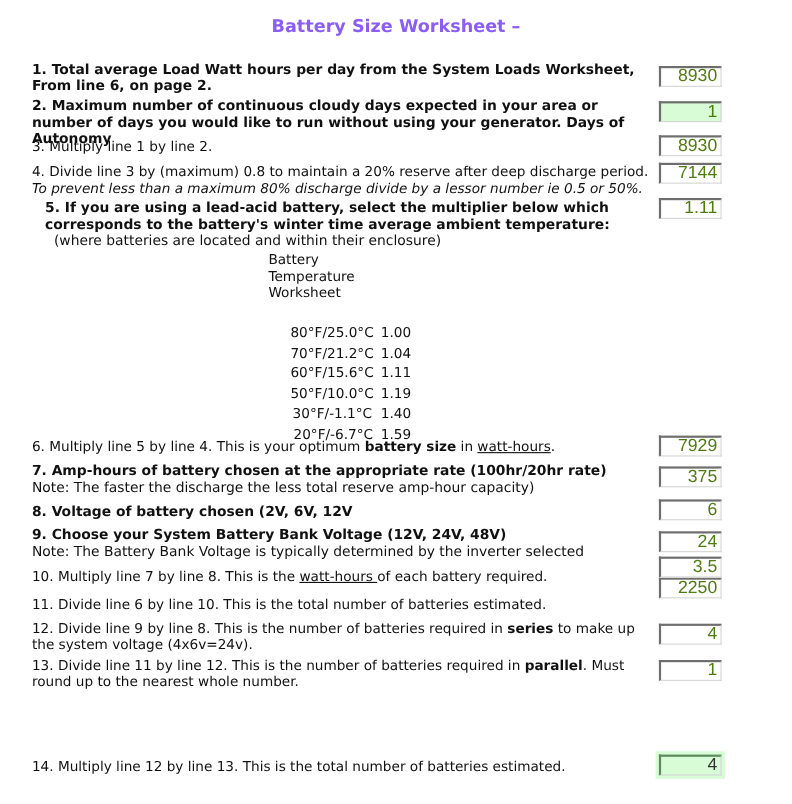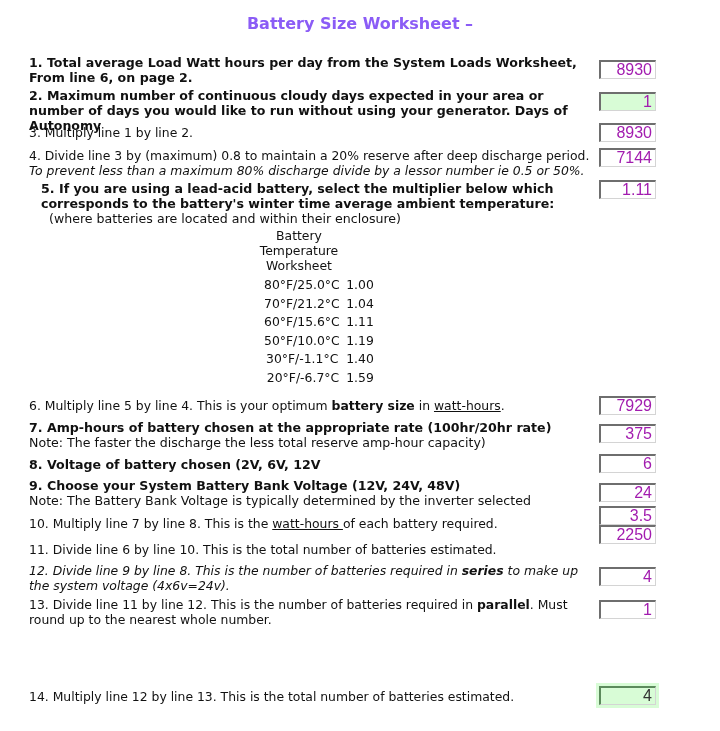--- a/index.html
+++ b/index.html
@@ -10,26 +10,26 @@
   .row { position: absolute; left: 29px; width: 565px; font-size: 12.4px; line-height: 15px; }
   .row.bold { font-weight: bold; font-size: 12.6px; }
   .row .note { font-weight: normal; }
   .row .ital { font-style: italic; }
   .row .sub { font-weight: normal; padding-left: 8px; display: block; }
   .u { text-decoration: underline; }
   .box { position: absolute; left: 599px; width: 57px; height: 19px; box-sizing: border-box;
          border-top: 2px solid #6e6e6e; border-left: 2px solid #6e6e6e;
          border-right: 1px solid #d4d4d4; border-bottom: 1px solid #d4d4d4;
          background: #ffffff; font-family: "Liberation Sans", sans-serif;
-         font-size: 16px; text-align: right; padding-right: 3px; line-height: 17px; color: #a21caf; }
+         font-size: 16px; text-align: right; padding-right: 3px; line-height: 17px; color: #4d7c0f; }
   .box.green { background: #d8fcd6; }
   .box.green2 { background: #d8fcd6; border-top-color: #5c8a5c; border-left-color: #5c8a5c;
                 box-shadow: 0 0 0 3px #d8fcd6; color: #333; }
   .temp-table { position: absolute; left: 244px; top: 228px; font-size: 12.4px; line-height: 18.5px; }
-  .temp-head { text-align: center; width: 110px; line-height: 15px; margin-bottom: 3px; }
+  .temp-head { text-align: left; width: 110px; line-height: 15px; margin-bottom: 20px; }
   .temp-row { display: flex; margin-left: 20px; }
   .temp-row .t { width: 118px; text-align: center; display: inline-block; }
   .temp-row .m { width: 40px; text-align: center; display: inline-block; }
 </style>
 </head>
 <body>
 
 <div class="title">Battery Size Worksheet –</div>
 
 <div class="row bold" style="top:55px;">
@@ -126,21 +126,21 @@
   <span>Multiply line 7 by line 8. This is the </span><span class="u">watt-hours </span><span>of each battery required.</span>
 </div>
 <input class="box" style="top: 513px; margin-top: 12px;" value="2250">
 
 <div class="row" style="top:542px;">
   <span>11.</span>
   <span>Divide line 6 by line 10. This is the total number of batteries estimated.</span>
 </div>
 <input class="box" style="top: 506px;" value="3.5">
 
-<div class="row" style="top:563px;font-style:italic;">
+<div class="row" style="top:563px;">
   <span>12.</span>
   <span>Divide line 9 by line 8. This is the number of batteries required in </span><b>series</b><span> to make up the system voltage (4x6v=24v).</span>
 </div>
 <input class="box" style="top: 567px;" value="4">
 
 <div class="row" style="top:597px;">
   <span>13.</span>
   <span>Divide line 11 by line 12. This is the number of batteries required in </span><b>parallel</b><span>.  Must round up to the nearest whole number.</span>
 </div>
 <input class="box" style="top: 600px;" value="1">

